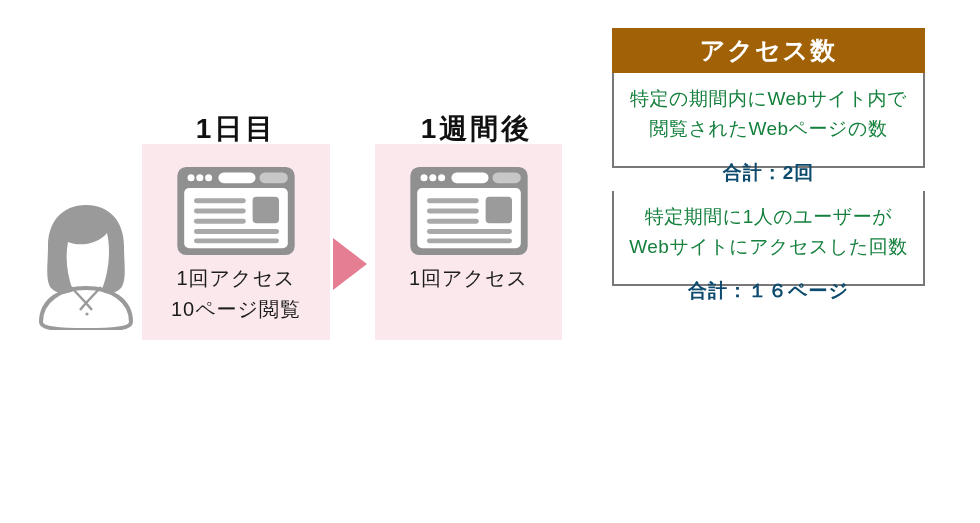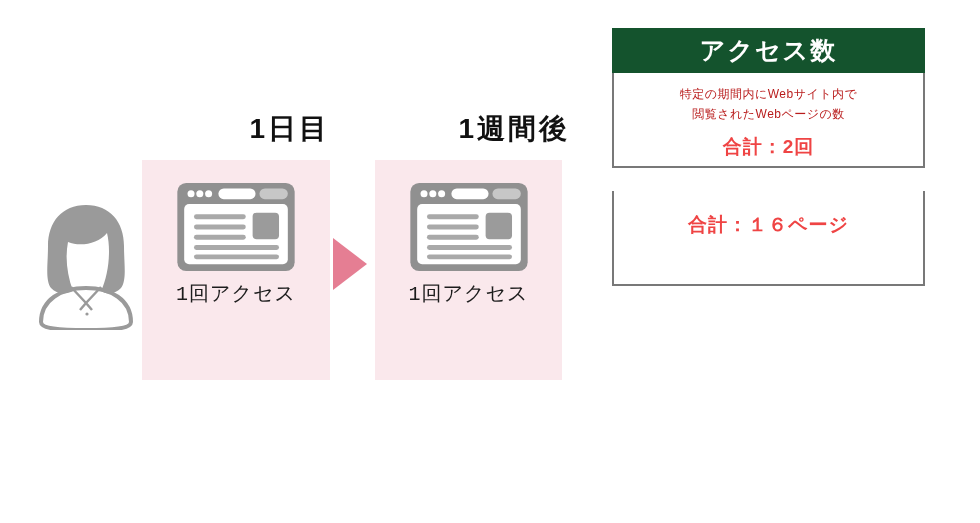--- a/index.html
+++ b/index.html
@@ -4,55 +4,55 @@
 <style>
   html,body{margin:0;padding:0;background:#ffffff;}
   .stage{
     position:relative;width:980px;height:523px;background:#ffffff;overflow:hidden;
     font-family:"Liberation Sans","DejaVu Sans",sans-serif;color:#1c1c1c;
   }
   
   .person-svg{position:absolute;left:34px;top:202px;width:104px;height:128px;}
   .step-title{
     position:absolute;top:110px;font-size:28px;font-weight:bold;letter-spacing:3px;
-    text-align:right;color:#111111;
+    text-align:center;color:#111111;
   }
   .step-title.t1{left:142px;width:188px;}
   .step-title.t2{left:383px;width:187px;}
   .step-box{
-    position:absolute;top:160px;height:220px;background:#fae8ec;font-family:Liberation Mono, monospace;
+    position:absolute;top:144px;height:196px;background:#fae8ec;
   }
   .step-box.b1{left:142px;width:188px;}
   .step-box.b2{left:375px;width:187px;}
   .browser-svg{display:block;width:118px;height:88px;margin:23px auto 0;}
   .step-lines{margin-top:8px;text-align:center;font-size:20px;line-height:31px;
     letter-spacing:1px;color:#1c1c1c;}
   .arrow-right{
     position:absolute;left:333px;top:238px;width:0;height:0;
     border-top:26px solid transparent;border-bottom:26px solid transparent;
     border-left:34px solid #e57e93;
   }
   
   .cards{position:absolute;left:612px;top:28px;width:313px;}
   .card{margin-bottom:23px;}
   .card-header{
-    height:45px;line-height:45px;background:#14532d;color:#ffffff;
+    height:45px;line-height:45px;background:#a16207;color:#ffffff;
     font-size:25px;font-weight:bold;text-align:center;letter-spacing:2px;
   }
   .card-body{
     box-sizing:border-box;height:95px;background:#ffffff;
     border:2px solid #787878;border-top:none;
     padding-top:11px;text-align:center;
   }
   .card-desc{
-    font-size:12px;line-height:20px;color:#b91c1c;white-space:pre-line;
+    font-size:19px;line-height:30px;color:#15803d;white-space:pre-line;
     letter-spacing:0.5px;
   }
   .card-value{
-    margin-top:10px;font-size:19px;font-weight:bold;color:#ef4444;letter-spacing:1px;
+    margin-top:16px;font-size:19px;font-weight:bold;color:#0c4a6e;letter-spacing:1px;
   }
 </style>
 </head>
 <body>
 
 <div class="stage">
 
   <svg class="person-svg" viewBox="0 0 104 128" aria-hidden="true">
     <path d="M7,120 C7,98 27,86 52,86 C77,86 97,98 97,120 C97,127 77,128 52,128 C27,128 7,127 7,120 Z" fill="#ffffff" stroke="#9a9a9a" stroke-width="4"></path>
     <path d="M37,85 L52,101 L46,108" fill="none" stroke="#9a9a9a" stroke-width="2.5" stroke-linejoin="round"></path>
@@ -75,20 +75,21 @@
       <rect x="7" y="21.5" width="106" height="61.5" rx="5" fill="#ffffff"></rect>
       <rect x="17" y="32" width="53" height="5" rx="2.5" fill="#a9a9a9"></rect>
       <rect x="17" y="42.5" width="53" height="5" rx="2.5" fill="#a9a9a9"></rect>
       <rect x="17" y="53" width="53" height="5" rx="2.5" fill="#a9a9a9"></rect>
       <rect x="77" y="30.5" width="27" height="27" rx="4" fill="#9b9b9b"></rect>
       <rect x="17" y="63.5" width="87" height="5" rx="2.5" fill="#a9a9a9"></rect>
       <rect x="17" y="73" width="87" height="5" rx="2.5" fill="#a9a9a9"></rect>
     </svg>
     <div class="step-lines">
       <div>1回アクセス</div>
+      <div>10ページ閲覧</div>
     </div>
   </div>
 
   <div class="arrow-right"></div>
 
   <div class="step-box b2">
     <svg class="browser-svg" viewBox="0 0 120 90" aria-hidden="true">
       <rect x="0" y="0" width="120" height="90" rx="9" fill="#909090"></rect>
       <circle cx="14" cy="11" r="3.6" fill="#ffffff"></circle>
       <circle cx="23" cy="11" r="3.6" fill="#ffffff"></circle>
@@ -114,19 +115,21 @@
       <div class="card-header">アクセス数</div>
       <div class="card-body">
         <div class="card-desc">特定の期間内にWebサイト内で
 閲覧されたWebページの数</div>
         <div class="card-value">合計：2回</div>
       </div>
     </div>
 
     <div class="card">
       <div class="card-body">
+        <div class="card-desc">特定期間に1人のユーザーが
+Webサイトにアクセスした回数</div>
         <div class="card-value">合計：１６ページ</div>
       </div>
     </div>
 
 
   </div>
 </div>
 
 </body></html>

